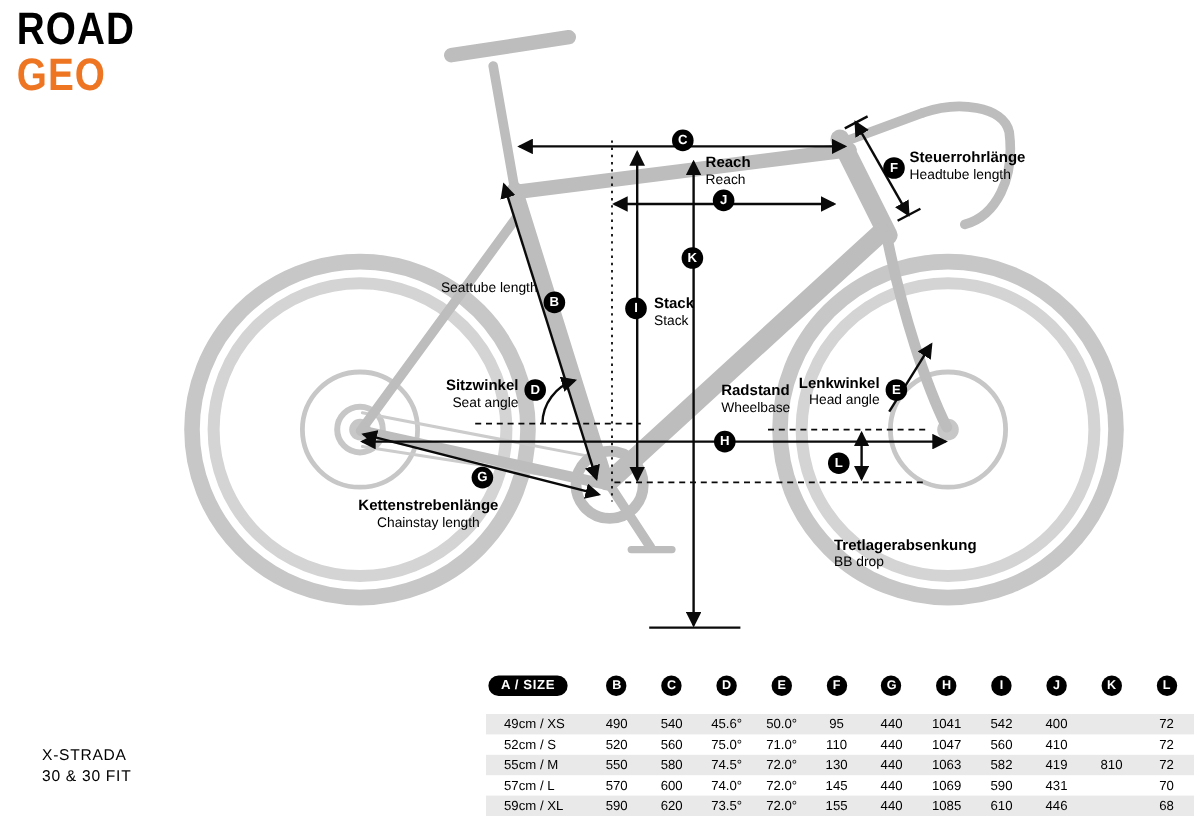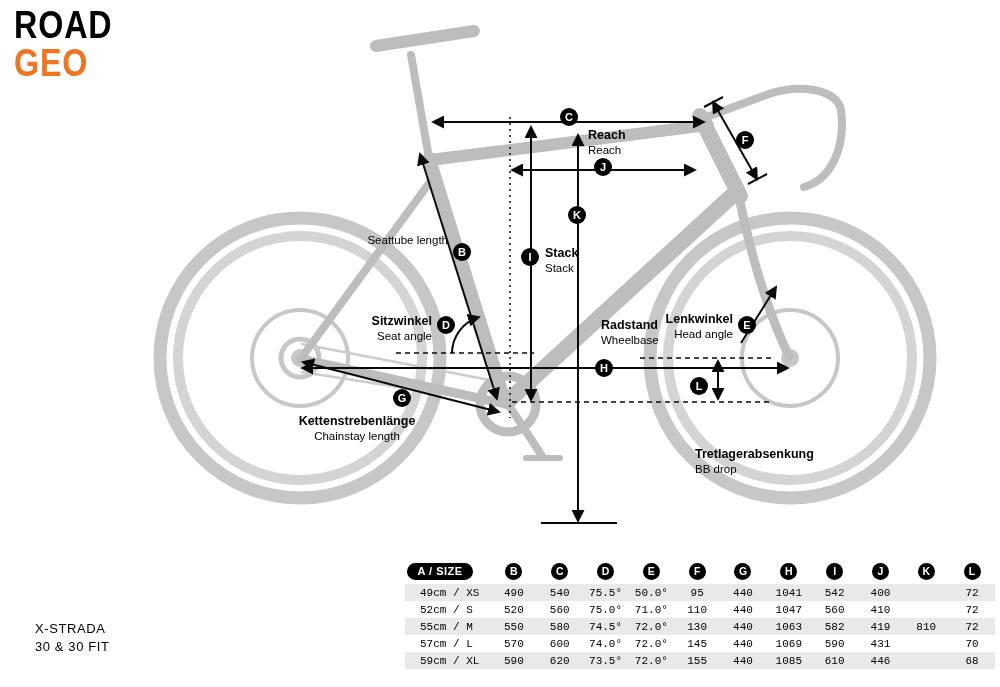--- a/index.html
+++ b/index.html
@@ -36,21 +36,21 @@
   .ghead { display:grid; grid-template-columns:86px repeat(11,1fr); height:26px; align-items:center; }
   .pill {
     background:#000; color:#fff; border-radius:9px; font-size:11px; font-weight:bold;
     height:17px; line-height:17px; text-align:center; width:66px; letter-spacing:.5px; margin-left:2px;
   }
   .hcell { display:flex; justify-content:center; }
   .circle {
     width:17px; height:17px; border-radius:50%; background:#000; color:#fff;
     font-size:10.5px; font-weight:bold; display:flex; align-items:center; justify-content:center;
   }
-  .gbody { margin-top:0;font-family:Liberation Mono, monospace; }
+  .gbody { margin-top:11px; }
   .trow { display:grid; grid-template-columns:86px repeat(11,1fr); height:17px; align-items:center; font-size:11px; }
   .trow.odd { background:#e9e9e9; }
   .cell { text-align:center; }
   .cell.size { text-align:left; padding-left:15px; }
 </style>
 </head>
 <body>
 
 <div class="logo">
   <div class="l1">ROAD</div>
@@ -120,20 +120,24 @@
   </svg>
 
   <div class="mk" style="left:560px;top:108px;">C</div>
 
   <div class="lbl" style="left:588px;top:127px;">
     <div class="de">Reach</div>
     <div class="en">Reach</div>
   </div>
   <div class="mk" style="left:594px;top:158px;">J</div>
 
+  <div class="lbl" style="left:758px;top:123px;">
+    <div class="de">Steuerrohrlänge</div>
+    <div class="en">Headtube length</div>
+  </div>
   <div class="mk" style="left:736px;top:131px;">F</div>
 
   <div class="mk" style="left:568px;top:206px;">K</div>
 
   <div class="lbl ta-r" style="left:278px;top:233px;width:170px;">
     <div class="en">Seattube length</div>
   </div>
   <div class="mk" style="left:453px;top:243px;">B</div>
 
   <div class="lbl" style="left:545px;top:245px;">
@@ -217,21 +221,21 @@
       <div class="hcell">
         <span class="circle">L</span>
       </div>
     </div>
   <div class="gbody">
 
   <div class="trow odd">
         <div class="cell size">49cm / XS</div>
         <div class="cell">490</div>
         <div class="cell">540</div>
-        <div class="cell">75.5°</div>
+        <div class="cell">45.6°</div>
         <div class="cell">50.0°</div>
         <div class="cell">95</div>
         <div class="cell">440</div>
         <div class="cell">1041</div>
         <div class="cell">542</div>
         <div class="cell">400</div>
         <div class="cell"></div>
         <div class="cell">72</div>
       </div>
       <div class="trow even">

